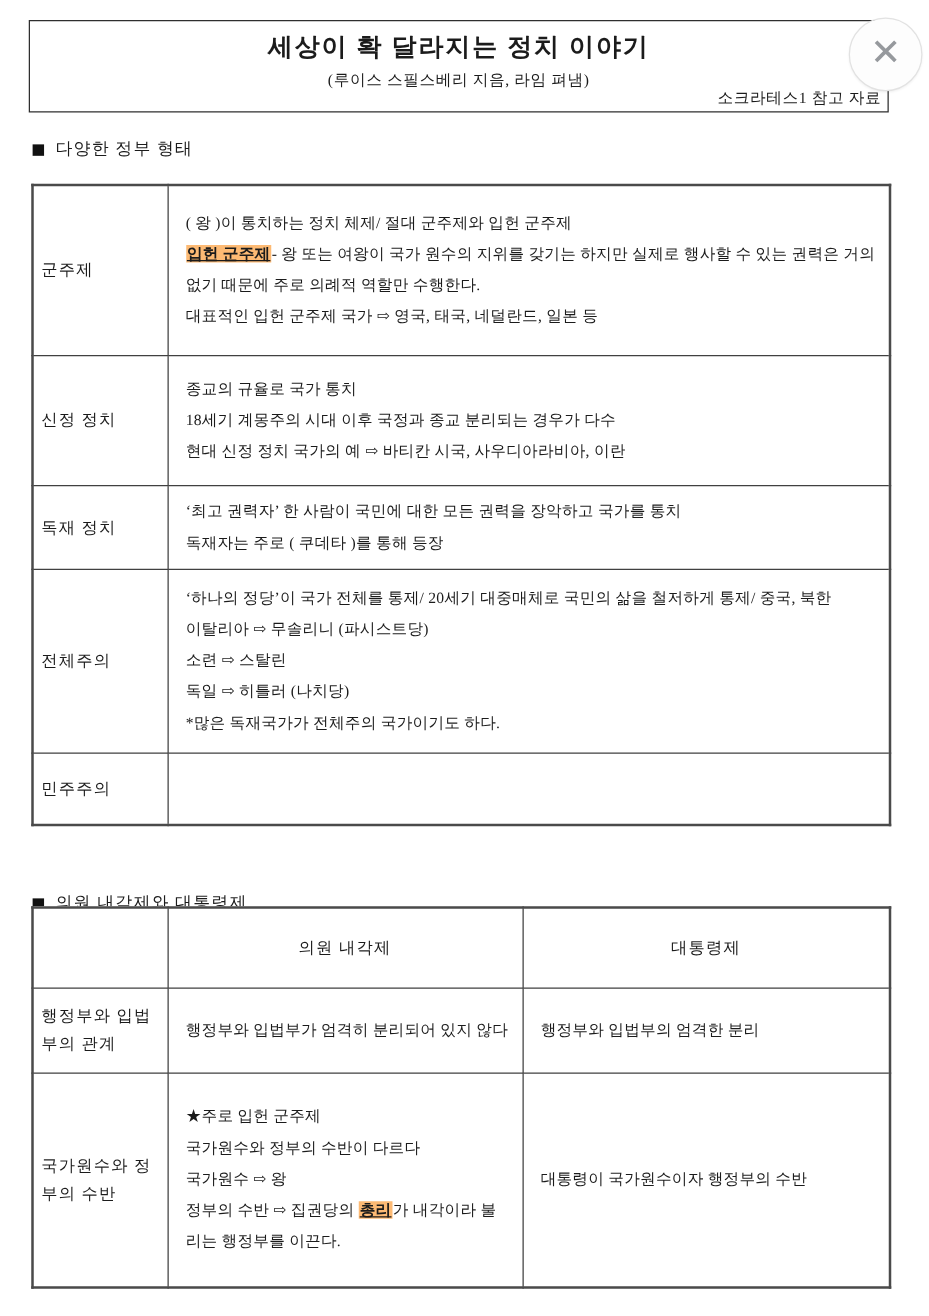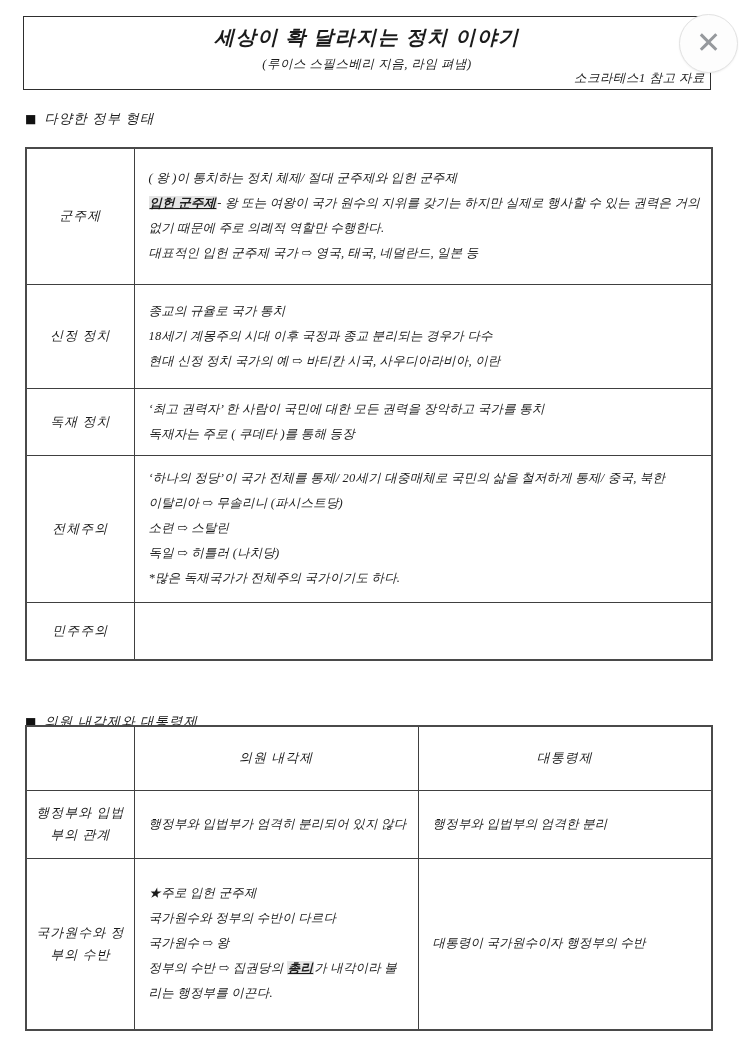--- a/index.html
+++ b/index.html
@@ -1,20 +1,19 @@
 <!DOCTYPE html>
 <html><head>
 <meta charset="utf-8">
 <style>
   html,body { margin:0; padding:0; background:#ffffff; }
   .page {
     position:relative; width:743px; height:1053px; background:#ffffff;
     font-family:"Liberation Serif","DejaVu Serif",serif; color:#1b1b1b;
     overflow:hidden;
-    font-style:italic;
   }
   
   .header-box {
     position:absolute; left:23px; top:16px; width:686px; height:72px;
     border:1px solid #2e2e2e; background:#ffffff;
   }
   .doc-title {
     text-align:center; margin-top:7px; font-size:20px; font-weight:bold;
     letter-spacing:1.5px;
   }
@@ -52,29 +51,29 @@
     position:absolute; left:25px; border-collapse:collapse; table-layout:fixed;
     width:686px; background:#ffffff;
   }
   #government-table { top:147px; }
   #systems-table    { top:725px; }
   table.doc-table td, table.doc-table th {
     border:1px solid #404040; vertical-align:middle; font-weight:normal;
   }
   table.doc-table { border:2px solid #4a4a4a; }
   .label-cell {
-    text-align:center; font-size:13px; letter-spacing:1px; line-height:22px;
+    font-size:13px; letter-spacing:1px; line-height:22px;
     padding:2px 6px;
   }
   .content-cell {
     padding:8px 10px 8px 14px; font-size:12.5px; letter-spacing:0.2px;
   }
   .line { line-height:25px; }
   .emph {
-    font-weight:bold; text-decoration:underline; background:#e5e5e5;
+    font-weight:bold; text-decoration:underline; background:#fdba74;
     padding:0 1px;
   }
   
   .r-monarchy   { height:136px; }
   .r-theocracy  { height:104px; }
   .r-dictator   { height:61px;  }
   .r-total      { height:147px; }
   .r-democracy  { height:58px;border-radius:24px;  }
   
   .sys-header-row { height:64px; }

